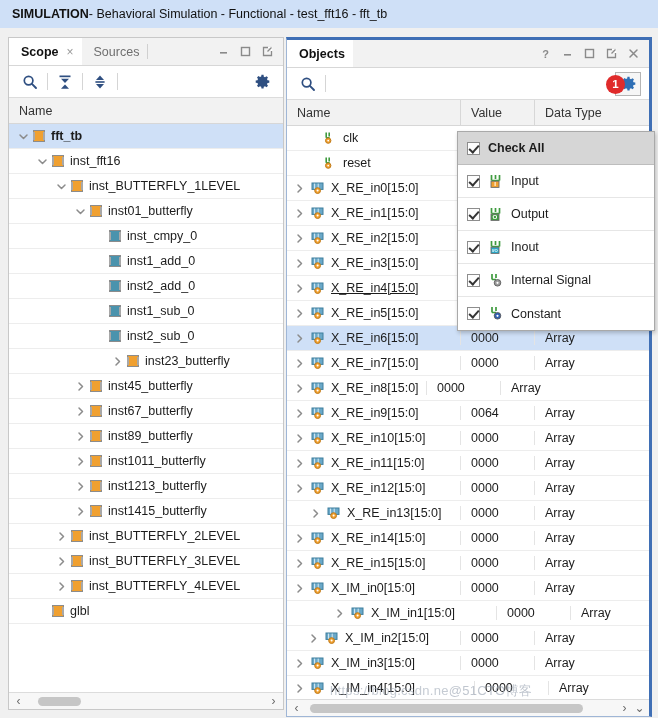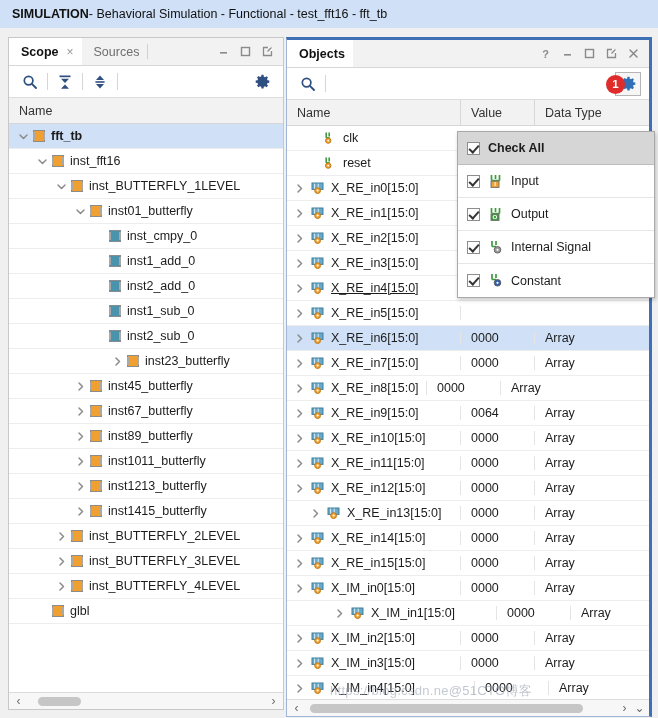--- a/index.html
+++ b/index.html
@@ -987,21 +987,21 @@
                 <path d="M3.6 2.6v5.2M7.2 2.6v5.2" stroke="#d8ecf5" stroke-width="1"></path>
                 <circle cx="6.6" cy="9.6" r="2.9" fill="#f0a030" stroke="#c07a18" stroke-width="1"></circle>
                 <circle cx="6.6" cy="9.6" r="1" fill="#fff"></circle>
               </svg></span>
             <span class="label">X_IM_in1[15:0]</span>
           </div>
           <div style="width: 74px; padding-left: 10px; overflow: hidden; border-right: 1px solid rgb(228, 228, 228);">0000</div>
           <div style="flex: 1 1 auto; padding-left: 10px; overflow: hidden;">Array</div>
         </div>
         <div class="row">
-          <div style="width: 174px; display: flex; align-items: center; padding-left: 6px; overflow: hidden; border-right: 1px solid rgb(228, 228, 228);">
+          <div style="width: 174px; display: flex; align-items: center; padding-left: 20px; overflow: hidden; border-right: 1px solid rgb(228, 228, 228);">
             <span class="twisty">
               <svg width="11" height="11" viewBox="0 0 11 11">
                 <path d="M4 2l3.5 3.5L4 9" fill="none" stroke="#8c8c8c" stroke-width="1.5" stroke-linecap="round" stroke-linejoin="round"></path>
               </svg>
             </span>
             <span class="ico" style="margin-left: 2px;"><svg width="14" height="14" viewBox="0 0 14 14">
                 <rect x="1" y="2" width="11" height="6.4" fill="#6aa8c8" stroke="#3e7f9e" stroke-width="1"></rect>
                 <path d="M3.6 2.6v5.2M7.2 2.6v5.2" stroke="#d8ecf5" stroke-width="1"></path>
                 <circle cx="6.6" cy="9.6" r="2.9" fill="#f0a030" stroke="#c07a18" stroke-width="1"></circle>
                 <circle cx="6.6" cy="9.6" r="1" fill="#fff"></circle>
@@ -1078,20 +1078,29 @@
         <span class="micon"><svg width="17" height="15" viewBox="0 0 17 15">
             <path d="M3.5 1v5.5M7.5 1v4M11.5 1v5.5M3.5 6.5h8" fill="none" stroke="#3f9b3f" stroke-width="1.7"></path>
             <rect x="3" y="7.2" width="8" height="6.2" fill="#3f9b3f" stroke="#6b6b6b" stroke-width="0.9"></rect>
             <text x="7" y="12.1" font-family="Liberation Sans" font-size="6.2" fill="#fff" text-anchor="middle" font-weight="bold">O</text>
           </svg></span>
         <span>Output</span>
       </div>
       <div class="menu-item">
         <span class="mcheck"></span>
         <span class="micon"><svg width="17" height="15" viewBox="0 0 17 15">
+            <path d="M3.5 1v5.5M7.5 1v4M11.5 1v5.5M3.5 6.5h8" fill="none" stroke="#3f9b3f" stroke-width="1.7"></path>
+            <rect x="3" y="7.2" width="8" height="6.2" fill="#29a8c8" stroke="#6b6b6b" stroke-width="0.9"></rect>
+            <text x="7" y="12.1" font-family="Liberation Sans" font-size="4.2" fill="#fff" text-anchor="middle" font-weight="bold">I/O</text>
+          </svg></span>
+        <span>Inout</span>
+      </div>
+      <div class="menu-item">
+        <span class="mcheck"></span>
+        <span class="micon"><svg width="17" height="15" viewBox="0 0 17 15">
             <path d="M4 1v5.5M8 1v4M4 6.5h4" fill="none" stroke="#3f9b3f" stroke-width="1.7"></path>
             <circle cx="9.5" cy="9.8" r="3.3" fill="#9a9a9a" stroke="#5a5a5a" stroke-width="0.9"></circle>
             <circle cx="9.5" cy="9.8" r="1.1" fill="#fff"></circle>
           </svg></span>
         <span>Internal Signal</span>
       </div>
       <div class="menu-item">
         <span class="mcheck"></span>
         <span class="micon"><svg width="17" height="15" viewBox="0 0 17 15">
             <path d="M4 1v5.5M8 1v4M4 6.5h4" fill="none" stroke="#3f9b3f" stroke-width="1.7"></path>

